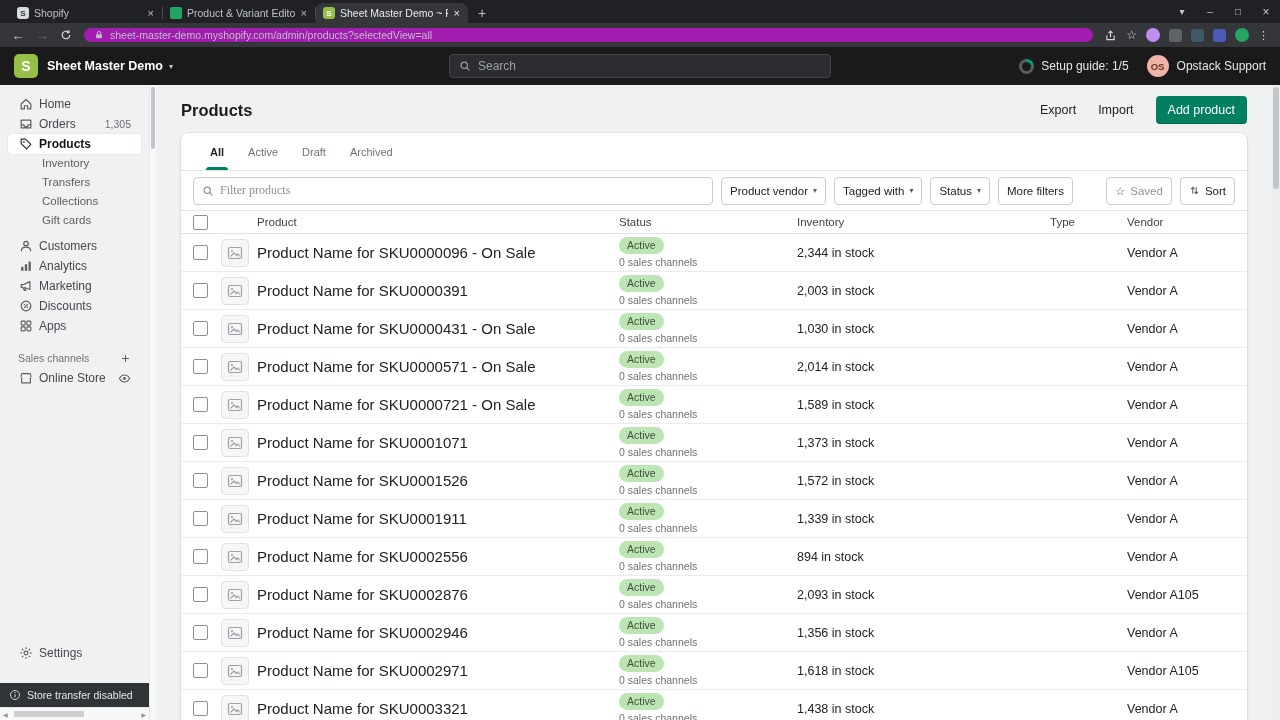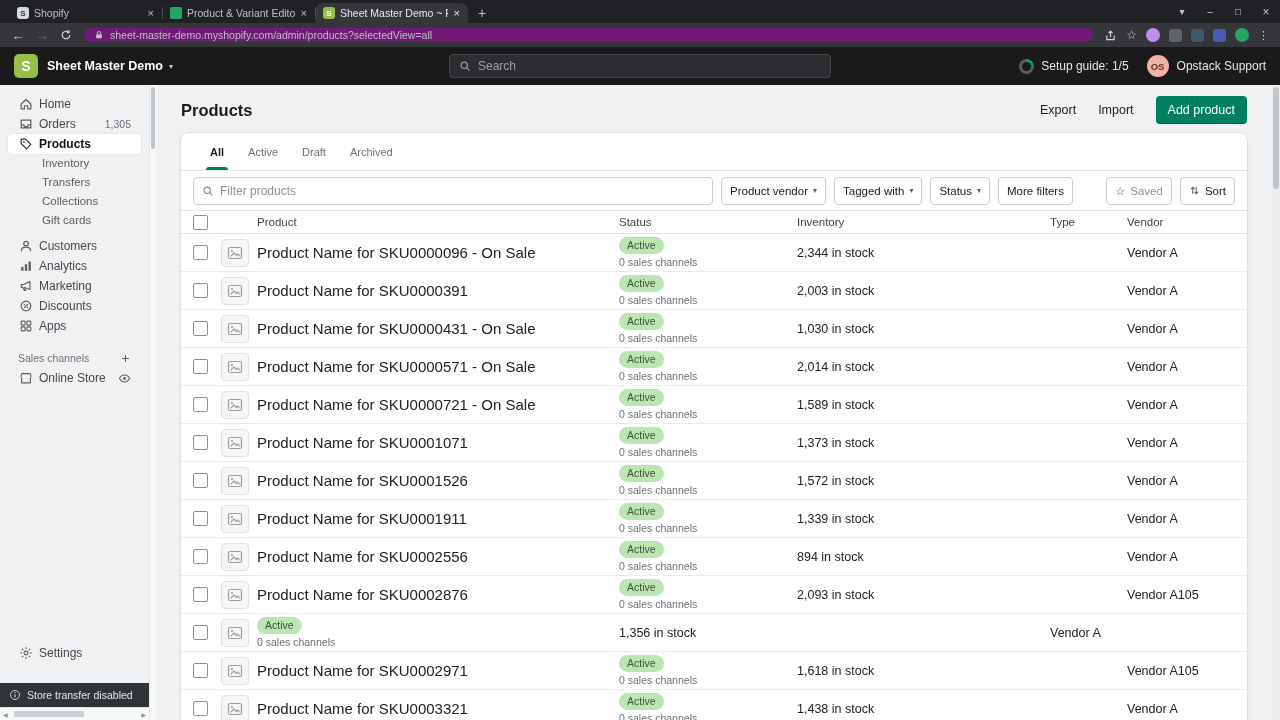--- a/index.html
+++ b/index.html
@@ -28,21 +28,21 @@
   .btab .ttl{flex:1;overflow:hidden;white-space:nowrap;}
   .btab .cx{font-size:11px;color:inherit;padding:0 1px;}
   .newtab-btn{color:#bdc1c6;font-size:14px;width:26px;height:20px;display:flex;align-items:center;justify-content:center;}
   .tabstrip-right{margin-left:auto;display:flex;align-items:center;height:23px;color:#c4c7ca;}
   .tsr{width:28px;text-align:center;font-size:10px;}
   .tsr.close{font-size:12px;}
 
   .btoolbar{height:24px;background:#35363a;display:flex;align-items:center;padding:0 6px;flex:none;}
   .navbtn{color:#d5d7da;width:24px;height:20px;display:flex;align-items:center;justify-content:center;font-size:13px;}
   .navbtn.dim{color:#6e7175;}
-  .omnibox{flex:1;height:14px;margin:0 6px;background:#701a75;border-radius:9px;display:flex;align-items:center;padding:4px 10px;gap:6px;font-size:10.5px;color:#bdc1c6;min-width:0;}
+  .omnibox{flex:1;height:14px;margin:0 6px;background:#a21caf;border-radius:9px;display:flex;align-items:center;padding:4px 10px;gap:6px;font-size:10.5px;color:#bdc1c6;min-width:0;}
   .omnibox .url{white-space:nowrap;overflow:hidden;}
   .tb-icons{display:flex;align-items:center;gap:9px;padding:0 5px;color:#d5d7da;flex:none;}
   .extdot{width:14px;height:14px;border-radius:50%;flex:none;}
   .extsq{width:13px;height:13px;border-radius:3px;flex:none;}
   .star-glyph{font-size:12px;line-height:1;}
   .kebab{font-size:11px;letter-spacing:0;}
 
   
   .sh-topbar{height:38px;background:#1a1a1a;display:flex;align-items:center;padding:0 14px;position:relative;flex:none;color:#e3e3e3;}
   .sh-logo{width:24px;height:24px;border-radius:5px;background:var(--logo-green);color:#fff;font-weight:bold;font-size:14px;display:flex;align-items:center;justify-content:center;margin-right:9px;flex:none;}
@@ -94,21 +94,21 @@
 
   
   .card{background:#fff;border-radius:8px 8px 0 0;box-shadow:0 0 0 1px rgba(63,63,68,.05),0 1px 3px rgba(63,63,68,.15);overflow:hidden;}
   .ptabs{display:flex;padding:0 17px;height:38px;align-items:stretch;border-bottom:1px solid #e1e3e5;}
   .ptab{display:flex;align-items:center;padding:0 10px;margin:0 2px;font-size:11px;color:#6d7175;position:relative;}
   .ptab.active{color:#202223;font-weight:600;}
   .ptab.active:after{content:"";position:absolute;left:6px;right:6px;bottom:0;height:3px;background:var(--primary);border-radius:3px 3px 0 0;}
 
   .filter-row{display:flex;align-items:center;gap:8px;padding:6px 12px;border-bottom:1px solid #e1e3e5;height:40px;}
   .filter-input{flex:none;width:520px;height:28px;border:1px solid #c9ccd0;border-radius:4px;display:flex;align-items:center;gap:6px;padding:0 8px;color:#8c9196;background:#fff;}
-  .filter-input input{flex:1;border:none;outline:none;font-size:12px;color:#202223;background:transparent;min-width:0;}
+  .filter-input input{flex:1;border:none;outline:none;font-size:12px;color:#202223;background:transparent;min-width:0;font-family:Liberation Serif, serif;}
   .filter-input input::placeholder{color:#8d9196;}
   .fbtn{height:28px;border:1px solid #c9ccd0;border-radius:4px;background:#fff;display:flex;align-items:center;gap:5px;padding:0 8px;font-size:11.5px;color:#202223;flex:none;}
   .fbtn .caret{font-size:8px;color:#5c5f62;}
   .fbtn.disabled{color:#8c9196;}
   .fbtn.saved{margin-left:auto;}
   .ficon{color:#5c5f62;display:flex;}
 
   
   .trow{display:grid;grid-template-columns:40px 36px 362px 178px 253px 77px 1fr;align-items:center;}
   .thead{height:23px;border-bottom:1px solid #dfe2e5;}
@@ -678,20 +678,21 @@
     </div>
     <div class="c-thumb">
       <span class="thumb">
         <svg viewBox="0 0 16 16" width="16" height="16">
                     <rect x="1.5" y="2.5" width="13" height="11" rx="1.5" fill="none" stroke="currentColor" stroke-width="1.2"></rect>
                     <circle cx="5" cy="6" r="1.1" fill="currentColor"></circle>
                     <path d="M3.5 11.5 7 8l2.5 2.5L11 9l2 2.5" fill="none" stroke="currentColor" stroke-width="1.2" stroke-linejoin="round"></path>
                   </svg>
       </span>
     </div>
+    <div class="c-prod">Product Name for SKU0002946</div>
     <div class="c-status">
       <span class="badge">Active</span>
       <span class="channels">0 sales channels</span>
     </div>
     <div class="c-inv">1,356 in stock</div>
     <div class="c-type"></div>
     <div class="c-vendor">Vendor A</div>
   </div>
 
   <div class="trow rrow">

